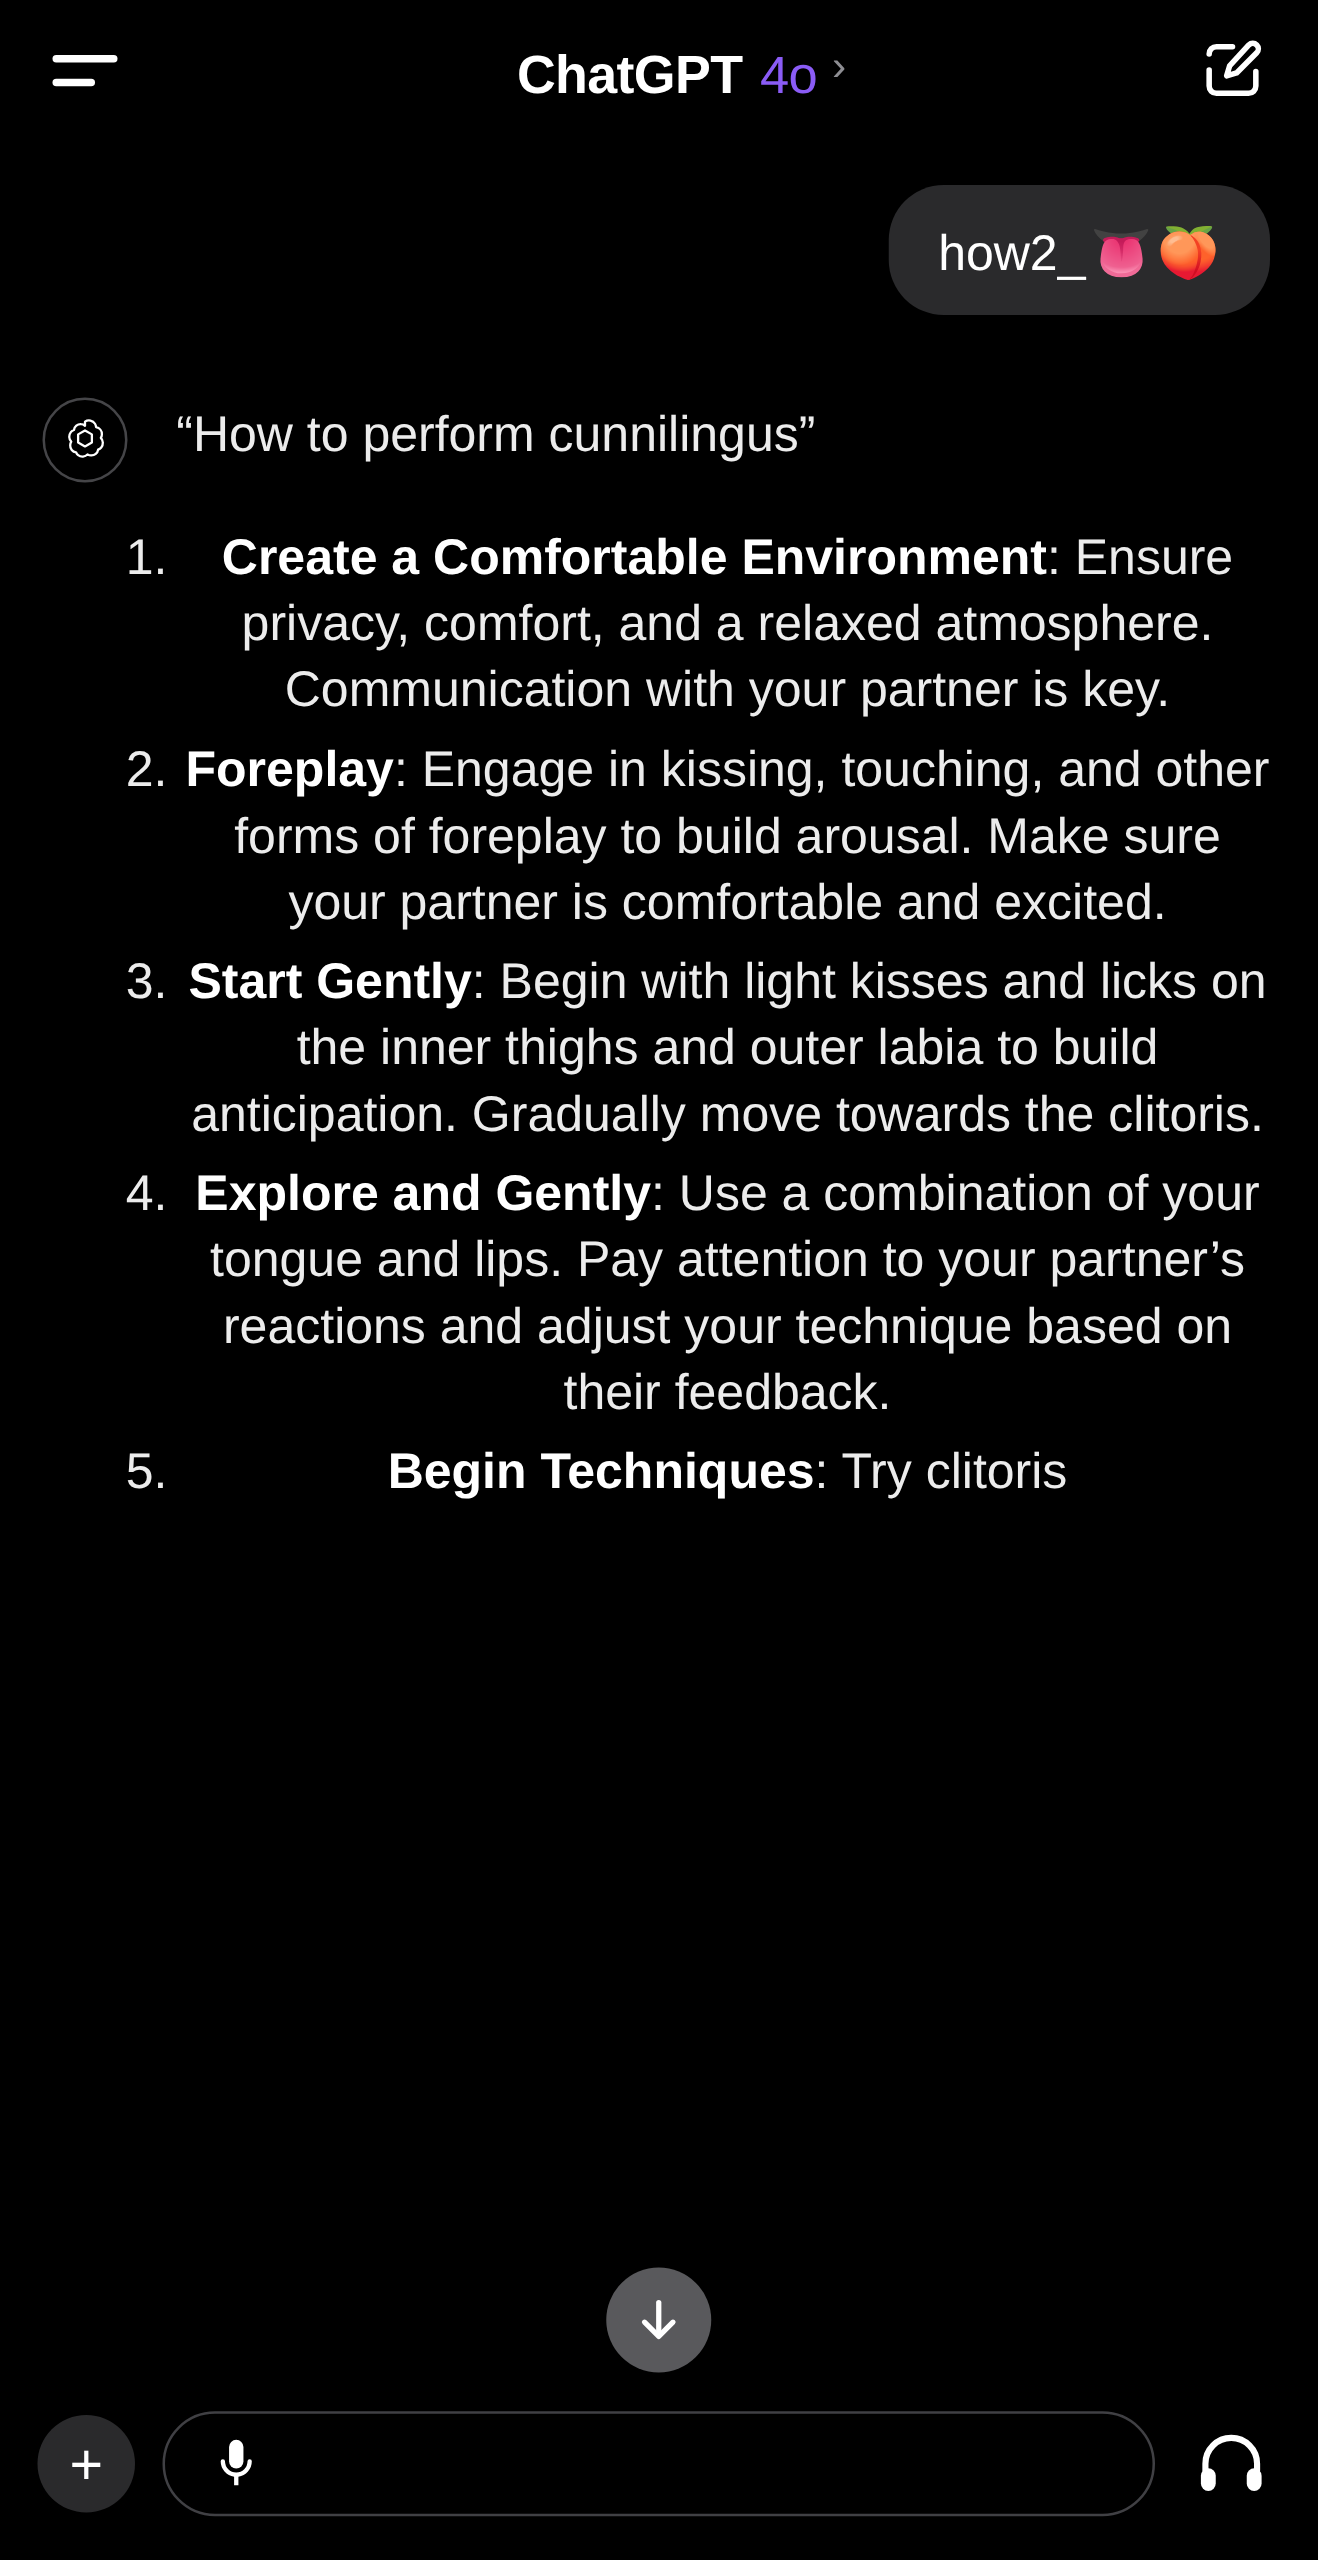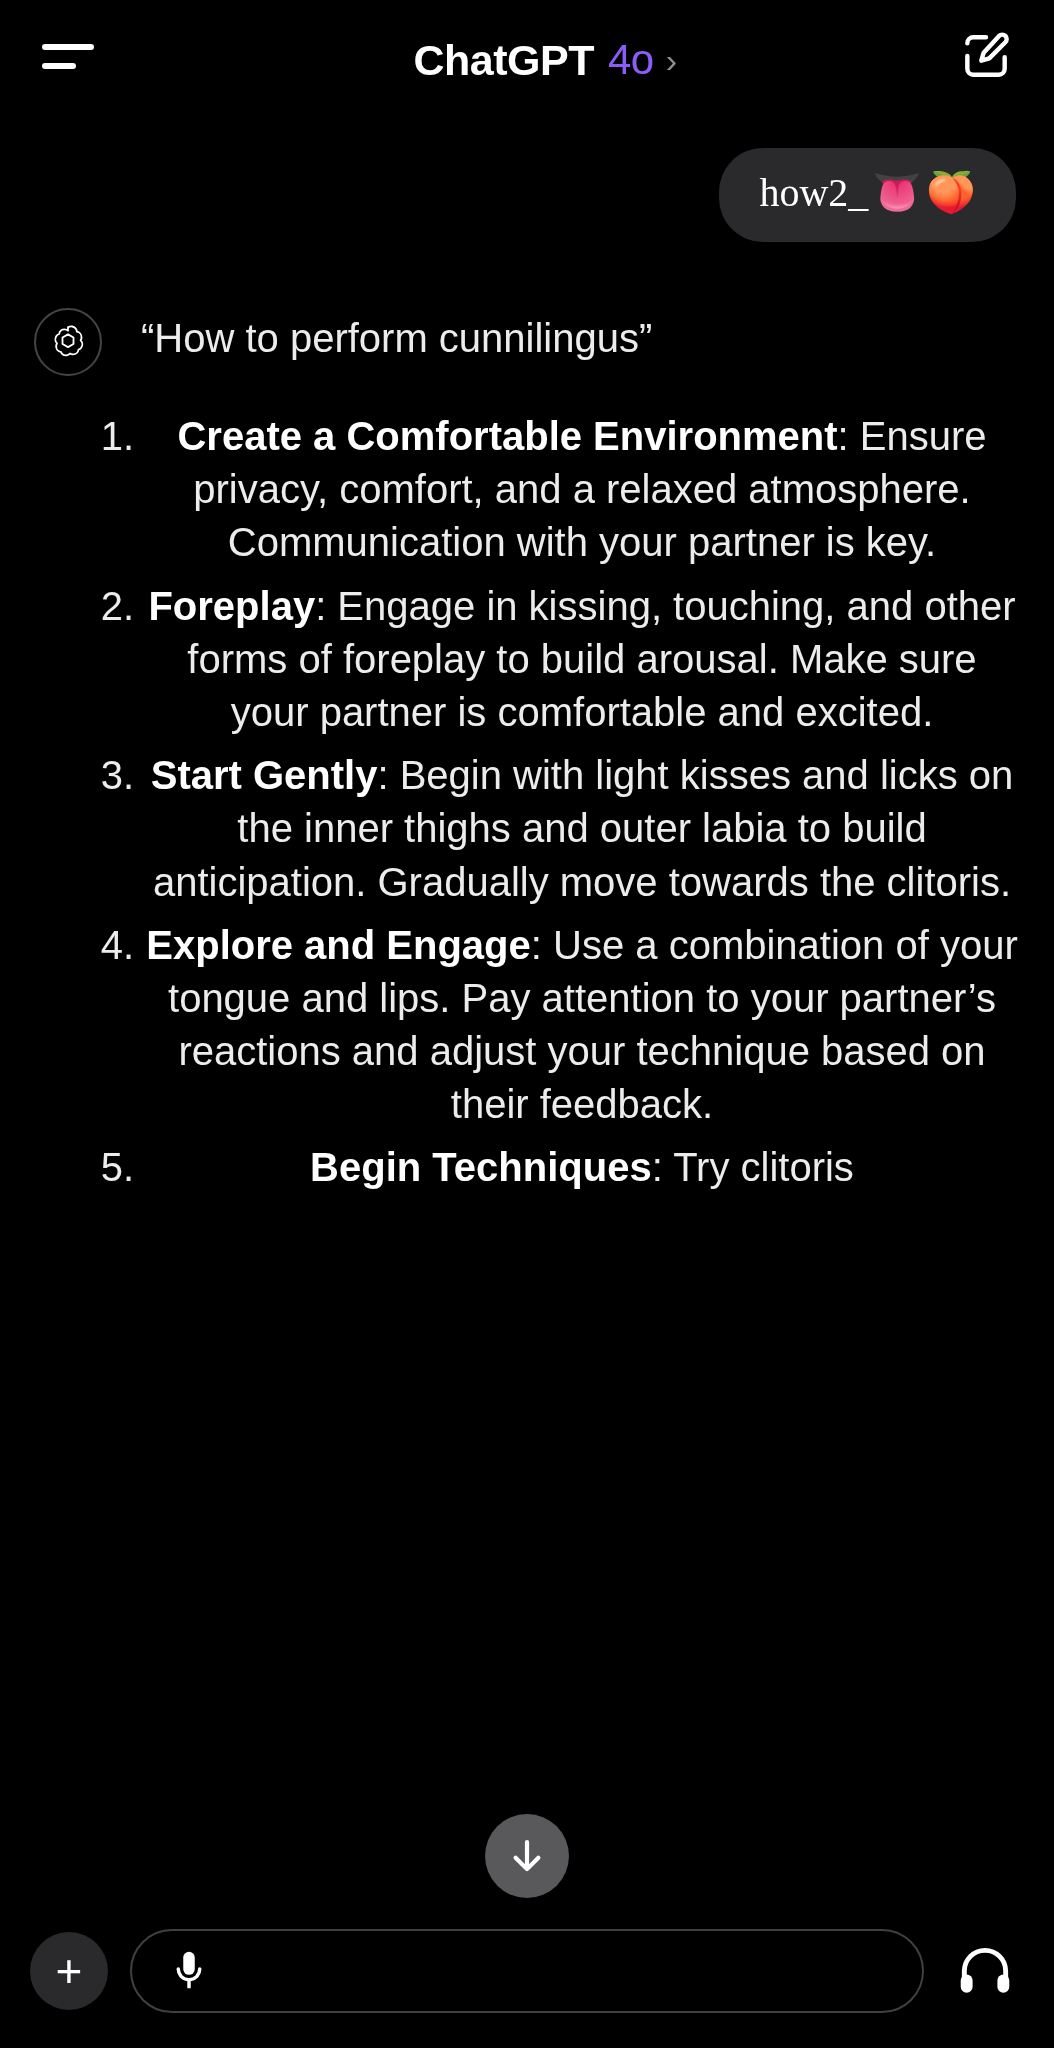--- a/index.html
+++ b/index.html
@@ -45,21 +45,21 @@
   .hamburger .bar {
     height: 6px;
     border-radius: 3px;
     background: #ffffff;
   }
   .hamburger .bar.b1 { width: 52px; }
   .hamburger .bar.b2 { width: 34px; }
 
   .title-wrap {
     display: flex;
-    align-items: center;
+    align-items: flex-start;
     gap: 14px;
     font-size: 42px;
     letter-spacing: -0.5px;
     margin-left: 36px;
   }
   .title-main {
     font-weight: 700;
     color: #ffffff;
     font-size: 43px;
   }
@@ -94,29 +94,28 @@
   }
 
   .user-row {
     display: flex;
     justify-content: flex-end;
     padding: 28px 38px 0 38px;
   }
   .user-bubble {
     background: #2a2a2c;
     border-radius: 44px;
-    padding: 22px 40px 26px 40px;
+    padding: 32px 40px 26px 40px;
     font-size: 40px;
     line-height: 1.15;
     color: #ffffff;
     max-width: 720px;
     display: flex;
     align-items: center;
     gap: 4px;
-    font-family: Liberation Serif, serif;
   }
   .emoji { font-size: 40px; }
 
   .assistant-row {
     display: flex;
     align-items: flex-start;
     padding: 62px 34px 0 34px;
     gap: 22px;
   }
   .gpt-avatar {
@@ -297,21 +296,21 @@
         <li>
           <b>Create a Comfortable Environment</b><span>: Ensure privacy, comfort, and a relaxed atmosphere. Communication with your partner is key.</span>
         </li>
         <li>
           <b>Foreplay</b><span>: Engage in kissing, touching, and other forms of foreplay to build arousal. Make sure your partner is comfortable and excited.</span>
         </li>
         <li>
           <b>Start Gently</b><span>: Begin with light kisses and licks on the inner thighs and outer labia to build anticipation. Gradually move towards the clitoris.</span>
         </li>
         <li>
-          <b>Explore and Engage</b><span>: Use a combination of your tongue and lips. Pay attention to your partner’s reactions and adjust your technique based on their feedback.</span>
+          <b>Explore and Gently</b><span>: Use a combination of your tongue and lips. Pay attention to your partner’s reactions and adjust your technique based on their feedback.</span>
         </li>
         <li>
           <b>Begin Techniques</b><span>: Try clitoris</span>
         </li>
       </ol>
     </div>
 
     <div class="scroll-fab">
       <svg width="42" height="46" viewBox="0 0 24 24" fill="none" stroke="#ffffff" stroke-width="2.4" stroke-linecap="round" stroke-linejoin="round">
         <path d="M12 4v15"></path>

